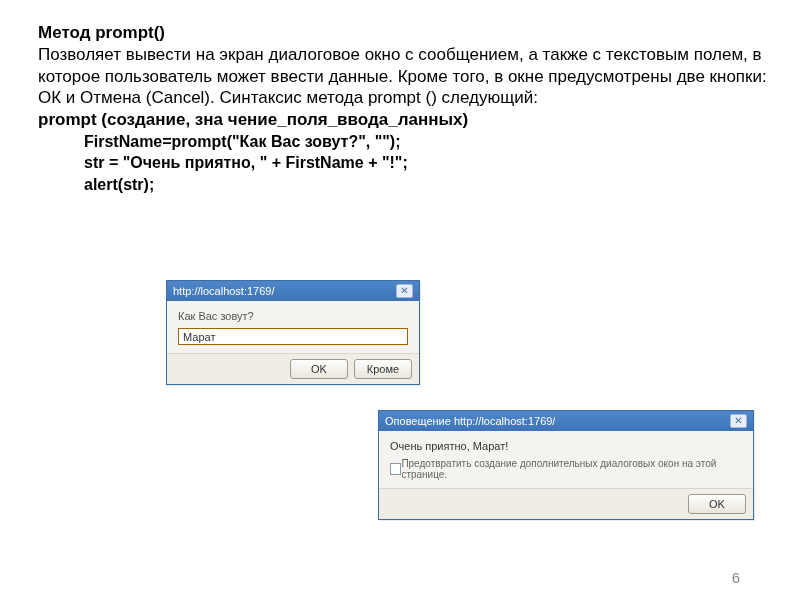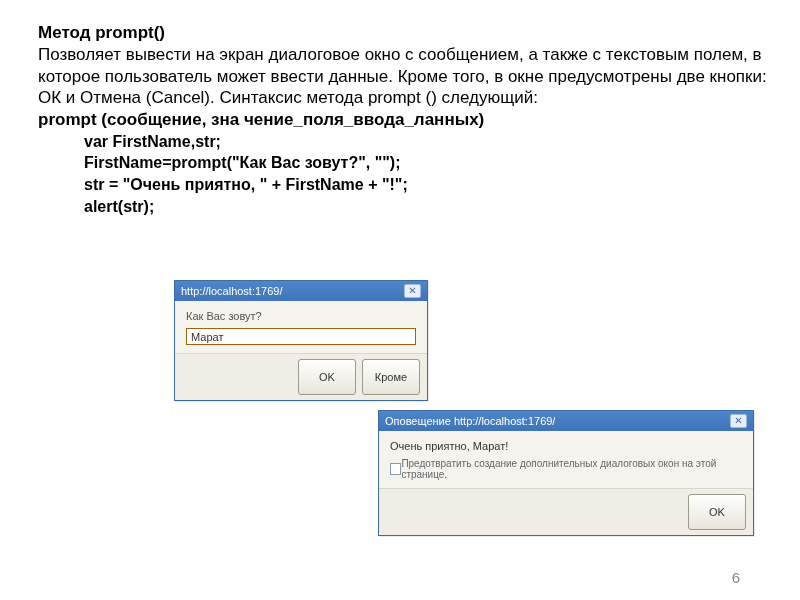--- a/index.html
+++ b/index.html
@@ -72,21 +72,21 @@
   .dialog .btn-row {
     border-top: 1px solid #d9d6cb;
     padding: 5px 7px;
     display: flex;
     justify-content: flex-end;
     gap: 6px;
     background: #efede5;
   }
   .dialog .btn {
     min-width: 58px;
-    height: 36px;
+    height: 20px;
     border: 1px solid #9a9a8a;
     background: linear-gradient(#fefefe, #e8e6da);
     border-radius: 3px;
     font-size: 11px;
     color: #333;
     cursor: pointer;
     display: flex; align-items: center; justify-content: center;
     padding: 0 8px;
   }
   .chk-row { display: flex; align-items: center; gap: 0; margin-top: 6px; }
@@ -102,32 +102,31 @@
     font-size: 15px;
     color: #888;
   }
 </style>
 </head>
 <body>
 
 <div class="content">
   <div class="heading">Метод prompt()</div>
   <div>Позволяет вывести на экран диалоговое окно с сообщением, а также с текстовым полем, в которое пользователь может ввести данные. Кроме того, в окне предусмотрены две кнопки: ОК и Отмена (Cancel). Синтаксис метода prompt () следующий:</div>
-  <div class="bold">prompt (сообщение, зна чение_поля_ввода_ланных)</div>
+  <div class="bold">prompt (создание, зна чение_поля_ввода_ланных)</div>
   <div class="code-block">
-    <div>var FirstName,str;</div>
     <div>FirstName=prompt("Как Вас зовут?", "");</div>
     <div>str = "Очень приятно, " + FirstName + "!";</div>
     <div class="alert-row">
       <span class="alert-label">alert(str);</span>
     </div>
   </div>
 </div>
 
-<div class="dialog" style="left:174px; top:280px; width:254px;">
+<div class="dialog" style="left:166px; top:280px; width:254px;">
   <div class="titlebar">
     <span class="title-text">http://localhost:1769/</span>
     <span class="close-btn">✕</span>
   </div>
   <div class="body">
     <div class="msg">Как Вас зовут?</div>
     <input class="input-box" value="Марат" style="">
   </div>
   <div class="btn-row">
     <div class="btn">OK</div>

